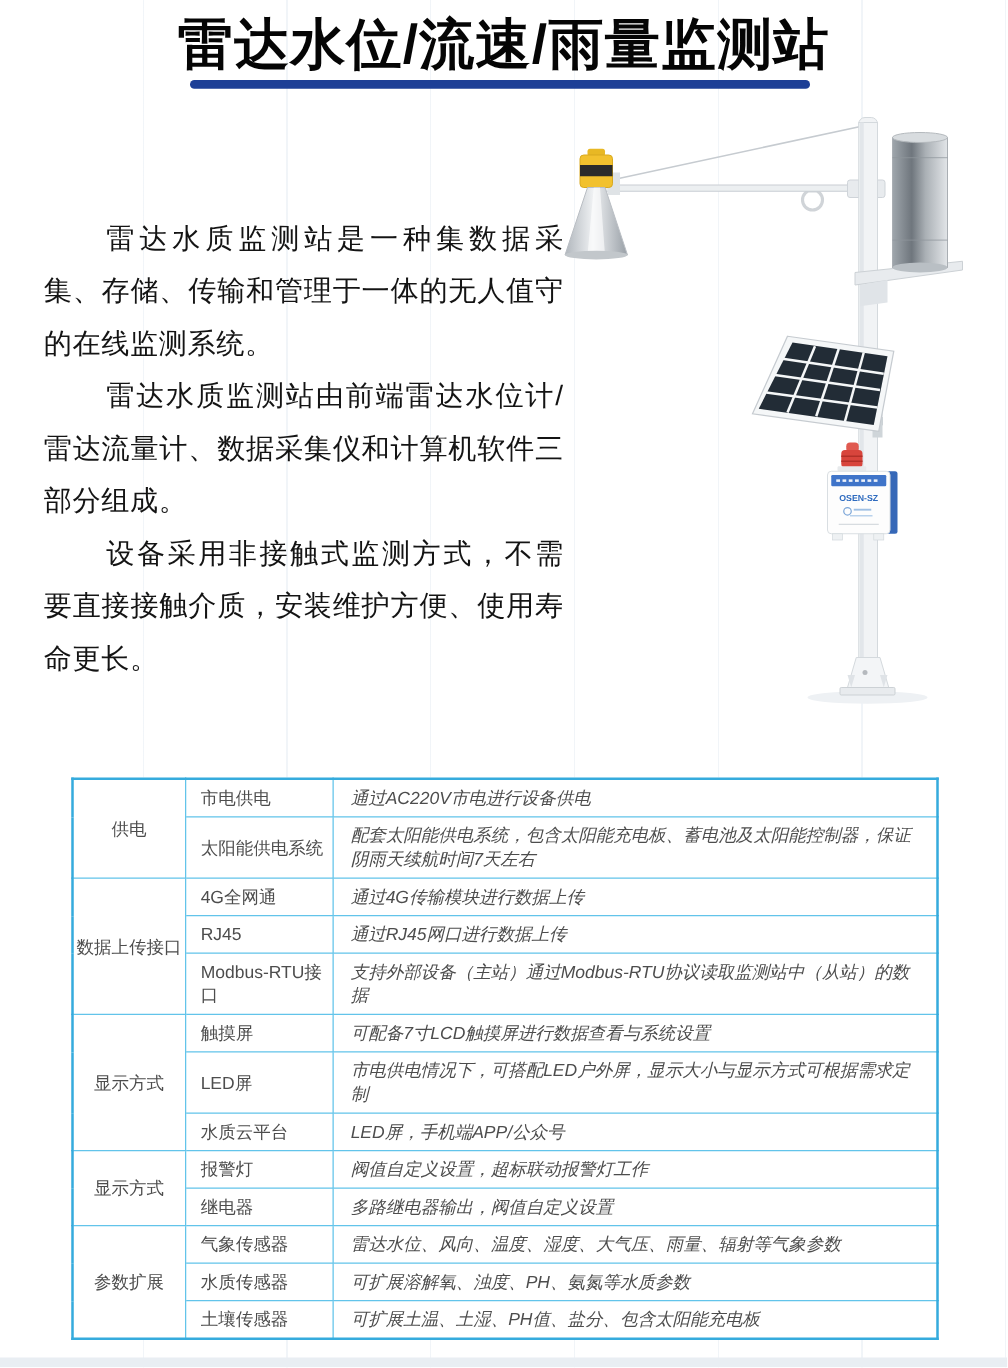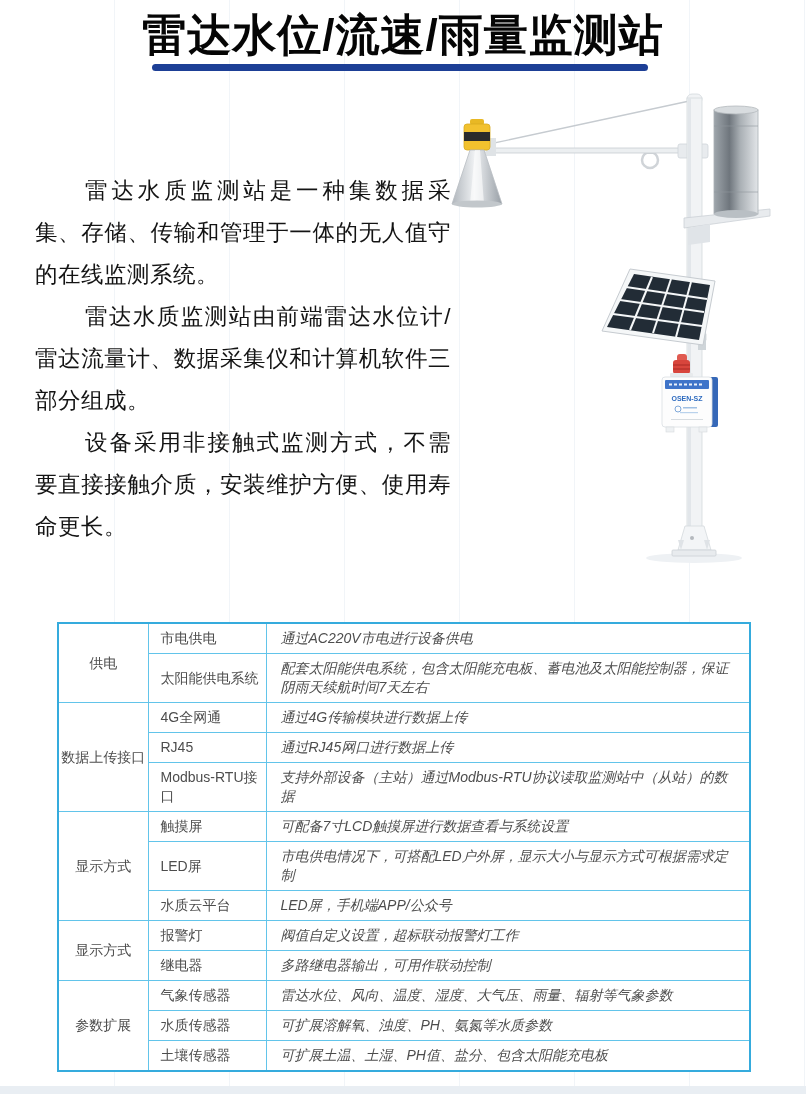--- a/index.html
+++ b/index.html
@@ -214,21 +214,21 @@
             <td class="param-cell">水质云平台</td>
             <td class="desc-cell">LED屏，手机端APP/公众号</td>
           </tr>
           <tr>
             <td class="group-cell" rowspan="2">显示方式</td>
             <td class="param-cell">报警灯</td>
             <td class="desc-cell">阀值自定义设置，超标联动报警灯工作</td>
           </tr>
           <tr>
             <td class="param-cell">继电器</td>
-            <td class="desc-cell">多路继电器输出，可用作联动控制</td>
+            <td class="desc-cell">多路继电器输出，阀值自定义设置</td>
           </tr>
           <tr>
             <td class="group-cell" rowspan="3">参数扩展</td>
             <td class="param-cell">气象传感器</td>
             <td class="desc-cell">雷达水位、风向、温度、湿度、大气压、雨量、辐射等气象参数</td>
           </tr>
           <tr>
             <td class="param-cell">水质传感器</td>
             <td class="desc-cell">可扩展溶解氧、浊度、PH、氨氮等水质参数</td>
           </tr>

